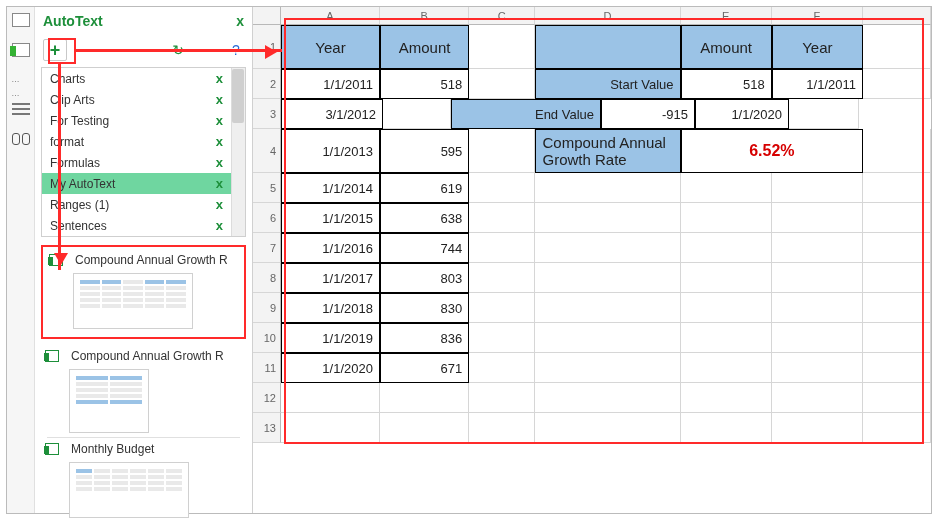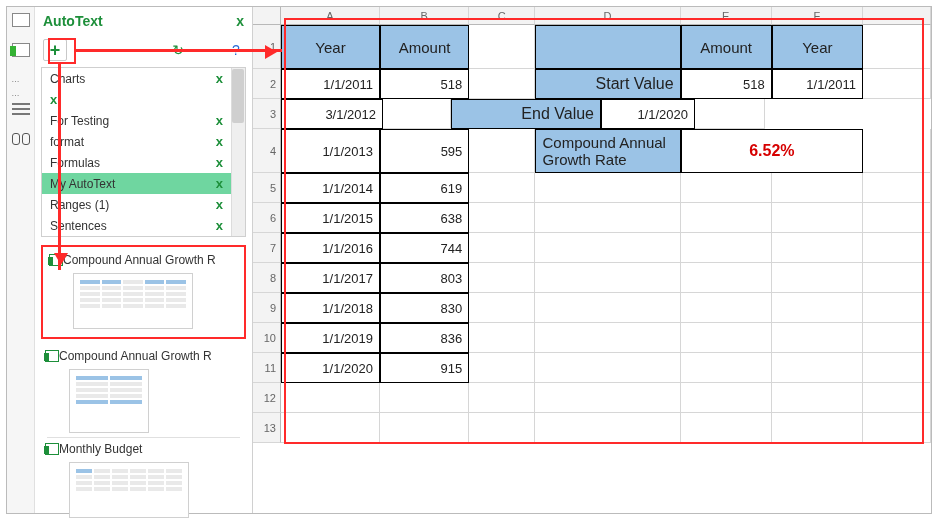--- a/index.html
+++ b/index.html
@@ -30,21 +30,21 @@
   .tb-ico.blue{color:#2b6cd6;}
   .cat-box { border:1px solid #cfcfcf; margin:0 6px; position:relative; background:#fff; }
   .cat-scroll { position:absolute; right:0; top:0; bottom:0; width:14px; background:#efefef; border-left:1px solid #dcdcdc; }
   .cat-thumb { position:absolute; right:1px; top:1px; width:12px; height:54px; background:#cfcfcf; border-radius:2px; }
   .cat-list { margin-right:14px; }
   .cat { display:flex; align-items:center; padding:3px 8px; font-size:12px; color:#333; }
   .cat.sel{background:#6fd6a0;}
   .cat span.lbl{flex:1; white-space:nowrap;}
   .cat .cx{color:#1d8f3a;font-weight:700;font-size:13px;}
   .entries { border:2px solid #ff2a2a; margin:8px 6px 4px 6px; padding:4px 2px; }
-  .entry-hdr { display:flex; align-items:center; gap:0; padding:2px 4px; font-size:12px; color:#333; white-space:nowrap; overflow:hidden;}
+  .entry-hdr { display:flex; align-items:center; gap:12px; padding:2px 4px; font-size:12px; color:#333; white-space:nowrap; overflow:hidden;}
   .ent-ico { width:14px;height:12px;border:1px solid #1d8f3a;position:relative;background:#fff;}
   .ent-ico::after{content:"";position:absolute;left:-2px;top:2px;width:5px;height:8px;background:#1d8f3a;}
   .thumb { width:120px;height:56px;border:1px solid #d0d0d0;margin:4px auto 4px 28px;background:linear-gradient(#fff,#fff);position:relative;}
   .thumb .mini{position:absolute;left:6px;top:6px;right:6px;bottom:6px;}
   .thumb .mini .row{height:4px;margin-bottom:2px;display:flex;gap:2px;}
   .thumb .mini .row .c{flex:1;background:#e9e9e9;}
   .thumb .mini .row .c.h{background:#9bc3e6;}
   .plain-entries{ margin:4px 6px; }
   .plain-entries .thumb{margin-left:28px;}
   .plain-entries .thumb.sm{width:80px;height:64px;}
@@ -68,21 +68,21 @@
   .rowhdrs { position:absolute; left:0; top:18px; bottom:0; width:28px; }
   .rowhdr { height:30px; border-right:1px solid #b8b8b8; border-bottom:1px solid #d6d6d6; background:#f3f3f3; color:#666; font-size:11px; display:flex; align-items:center; justify-content:flex-end; padding-right:4px; }
   .rowhdr.hdrrow{height:44px;}
   .grid { position:absolute; left:28px; top:18px; right:0; bottom:0; }
   .gr { display:flex; height:30px; }
   .gr.hdrrow{height:44px;}
   .gc { border-right:1px solid #d6d6d6; border-bottom:1px solid #d6d6d6; display:flex; align-items:center; padding:0 6px; font-size:13px; color:#222; }
   .gc.hcell{background:#9bc3e6;border:1px solid #000 !important;justify-content:center;font-size:15px;}
   .gc.bord{border:1px solid #000 !important;text-align:center;}
   .gc.num{justify-content:flex-end;}
-  .gc.lbl{justify-content:flex-end;font-size:16px;}
+  .gc.lbl{justify-content:flex-end;font-size:13px;}
   .gc.cagr{color:#d60000;font-weight:700;justify-content:center;font-size:16px;}
   .gc.multi{line-height:1.15;text-align:left;justify-content:flex-end;}
   .wA{width:102px;} .wB{width:92px;} .wC{width:68px;} .wD{width:150px;} .wE{width:94px;} .wF{width:94px;} .wG{width:70px;}
   .corner{position:absolute;left:0;top:0;width:28px;height:18px;background:#f3f3f3;border-right:1px solid #b8b8b8;border-bottom:1px solid #b8b8b8;}
 </style>
 </head>
 <body>
 
 <div class="wrap">
 
@@ -107,20 +107,21 @@
       <div class="tb-ico blue">?</div>
     </div>
 
     <div class="cat-box">
       <div class="cat-list">
         <div class="cat">
             <span class="lbl">Charts</span>
             <span class="cx">x</span>
           </div>
         <div class="cat">
+            <span class="lbl">Clip Arts</span>
             <span class="cx">x</span>
           </div>
         <div class="cat">
             <span class="lbl">For Testing</span>
             <span class="cx">x</span>
           </div>
         <div class="cat">
             <span class="lbl">format</span>
             <span class="cx">x</span>
           </div>
@@ -310,20 +311,21 @@
         <div class="gc hcell lbl wD" style="justify-content:flex-end">Start Value</div>
         <div class="gc bord num wE">518</div>
         <div class="gc bord num wF">1/1/2011</div>
         <div class="gc wG"></div>
       </div>
 
       <div class="gr">
         <div class="gc bord num wA">3/1/2012</div>
         <div class="gc wC"></div>
         <div class="gc hcell lbl wD" style="justify-content:flex-end">End Value</div>
+        <div class="gc bord num wE">-915</div>
         <div class="gc bord num wF">1/1/2020</div>
         <div class="gc wG"></div>
       </div>
 
       <div class="gr" style="height:44px">
         <div class="gc bord num wA">1/1/2013</div>
         <div class="gc bord num wB">595</div>
         <div class="gc wC"></div>
         <div class="gc hcell multi wD" style="justify-content:flex-end">Compound Annual Growth Rate</div>
         <div class="gc bord cagr" style="width:188px">6.52%</div>
@@ -379,21 +381,21 @@
           <div class="gc bord num wA">1/1/2019</div>
           <div class="gc bord num wB">836</div>
           <div class="gc wC"></div>
           <div class="gc wD"></div>
           <div class="gc wE"></div>
           <div class="gc wF"></div>
           <div class="gc wG"></div>
         </div>
       <div class="gr">
           <div class="gc bord num wA">1/1/2020</div>
-          <div class="gc bord num wB">915</div>
+          <div class="gc bord num wB">671</div>
           <div class="gc wC"></div>
           <div class="gc wD"></div>
           <div class="gc wE"></div>
           <div class="gc wF"></div>
           <div class="gc wG"></div>
         </div>
 
       <div class="gr">
           <div class="gc wA"></div>
           <div class="gc wB"></div>

